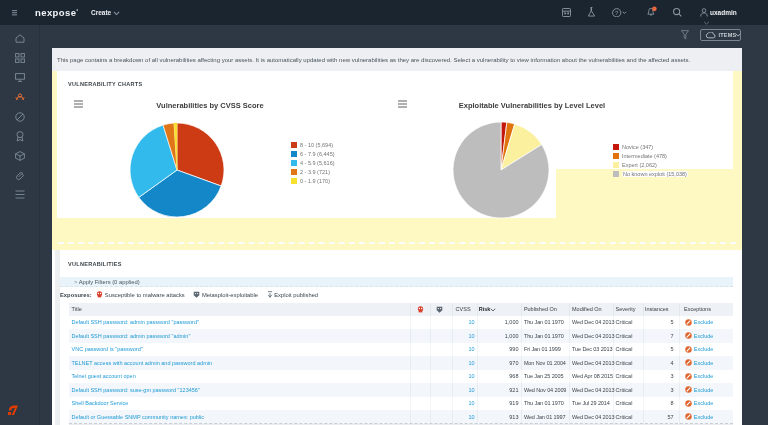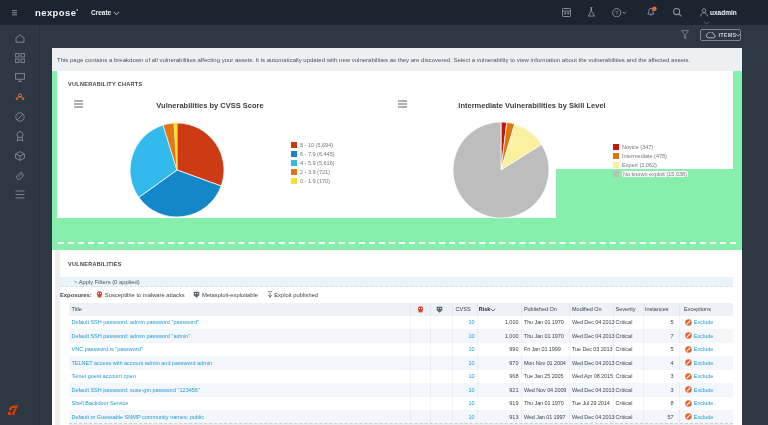--- a/index.html
+++ b/index.html
@@ -119,21 +119,21 @@
       <path d="M1,1 L4,4 L7,1" stroke="#b6bfc7" stroke-width="1.2" fill="none"></path>
     </svg>
 <svg class="abs" style="left:703px;top:20.5px" width="7" height="4" viewBox="0 0 8 5">
       <path d="M1,1 L4,4 L7,1" stroke="#67727d" stroke-width="1.2" fill="none"></path>
     </svg>
 
 <div class="abs" style="left:52px;top:48px;width:690px;height:23px;background:#edeff2;">
   <div class="abs" style="left:5px;top:8.5px;color:#4a545c;font-size:6px;">This page contains a breakdown of all vulnerabilities affecting your assets. It is automatically updated with new vulnerabilities as they are discovered. Select a vulnerability to view information about the vulnerabilities and the affected assets.</div>
 </div>
 
-<div class="abs" style="left:52px;top:71px;width:690px;height:179px;background:#86efac;">
+<div class="abs" style="left:52px;top:71px;width:690px;height:179px;background:#fef9c3;">
   <div class="abs" style="left:5px;top:0;width:676px;height:98px;background:#fff;"></div>
   <div class="abs" style="left:5px;top:98px;width:499px;height:49px;background:#fff;"></div>
   <div class="abs" style="left:6px;top:171px;width:678px;height:0;border-top:2px dashed #fafbfc;"></div>
 
   <div class="abs" style="left:16px;top:10px;color:#3b4248;font-size:5.5px;font-weight:bold;letter-spacing:0.3px;">VULNERABILITY CHARTS</div>
 
   <svg class="abs" style="left:22px;top:29px" width="9" height="8" viewBox="0 0 9 8">
         <g stroke="#6e6e6e" stroke-width="1.1">
           <line x1="0" y1="1" x2="9" y2="1"></line>
           <line x1="0" y1="4" x2="9" y2="4"></line>
@@ -156,21 +156,21 @@
     <div style="height:9px;"><span style="display:inline-block;width:6px;height:6px;background:#f8e02e;margin-right:3px;vertical-align:-1px;"></span>0 - 1.9 (170)</div>
   </div>
 
   <svg class="abs" style="left:346px;top:29px" width="9" height="8" viewBox="0 0 9 8">
         <g stroke="#6e6e6e" stroke-width="1.1">
           <line x1="0" y1="1" x2="9" y2="1"></line>
           <line x1="0" y1="4" x2="9" y2="4"></line>
           <line x1="0" y1="7" x2="9" y2="7"></line>
         </g>
       </svg>
-  <div class="abs" style="left:355px;top:30px;width:250px;text-align:center;color:#3c3c3c;font-size:7.5px;font-weight:bold;">Intermediate Vulnerabilities by Skill Level</div>
+  <div class="abs" style="left:355px;top:30px;width:250px;text-align:center;color:#3c3c3c;font-size:7.5px;font-weight:bold;">Exploitable Vulnerabilities by Level Level</div>
   <svg class="abs" style="left:399px;top:48.5px" width="100" height="100" viewBox="0 0 200 200">
     <path d="M100.0,100.0 L100.00,4.00 A96,96 0 0 1 111.65,4.71 Z" fill="#c3170b" stroke="#fff" stroke-width="1.5"></path>
     <path d="M100.0,100.0 L111.65,4.71 A96,96 0 0 1 127.38,7.99 Z" fill="#e1730d" stroke="#fff" stroke-width="1.5"></path>
     <path d="M100.0,100.0 L127.38,7.99 A96,96 0 0 1 181.40,49.10 Z" fill="#faf09e" stroke="#fff" stroke-width="1.5"></path>
     <path d="M100.0,100.0 L181.40,49.10 A96,96 0 1 1 100.00,4.00 Z" fill="#bdbdbd" stroke="#fff" stroke-width="1.5"></path>
   </svg>
   <div class="abs" style="left:561px;top:73px;font-size:5.5px;color:#757575;">
     <div style="height:9px;"><span style="display:inline-block;width:6px;height:6px;background:#c3170b;margin-right:3px;vertical-align:-1px;"></span>Novice (347)</div>
     <div style="height:9px;"><span style="display:inline-block;width:6px;height:6px;background:#e1730d;margin-right:3px;vertical-align:-1px;"></span>Intermediate (478)</div>
     <div style="height:9px;"><span style="display:inline-block;width:6px;height:6px;background:#faf09e;margin-right:3px;vertical-align:-1px;"></span>Expert (2,062)</div>

